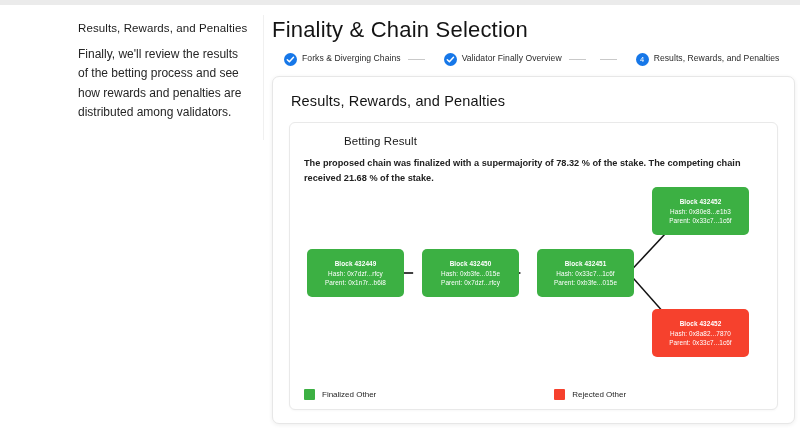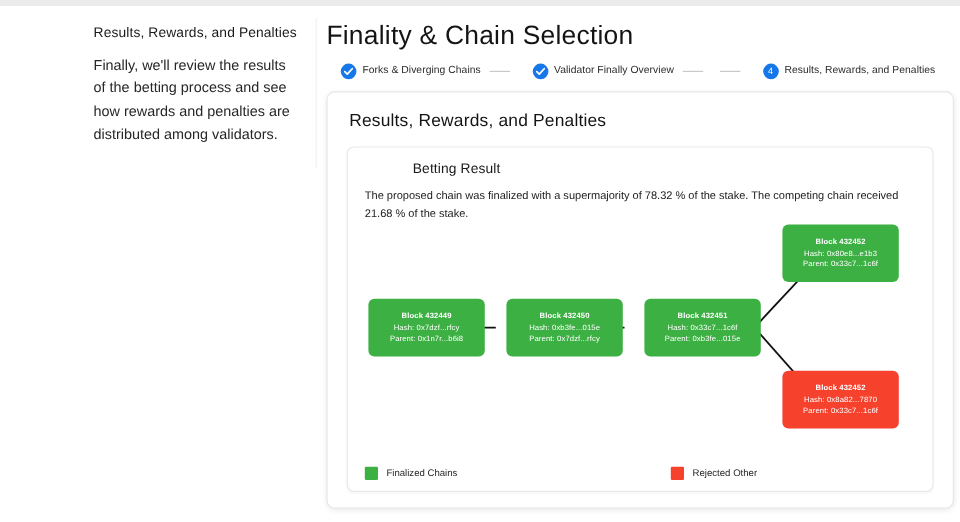--- a/index.html
+++ b/index.html
@@ -159,20 +159,21 @@
     margin: 0 0 9px 0;
     letter-spacing: .1px;
     padding-left: 40px;
   }
   .result-text {
     font-size: 9.2px;
     color: #222222;
     line-height: 1.65;
     margin: 0;
     max-width: 480px;
+    font-weight: bold;
   }
 
   
   .diagram {
     position: relative;
     width: 100%;
     height: 210px;
     margin-top: 6px;
   }
   .diagram svg {
@@ -326,21 +327,21 @@
             <span class="bl-title">Block 432452</span>
             <span>Hash: 0x8a82...7870</span>
             <span>Parent: 0x33c7...1c6f</span>
           </div>
 
         </div>
 
         <div class="legend">
           <div class="legend-item">
             <span class="legend-swatch" style="background:#3cb043;"></span>
-            <span class="legend-label">Finalized Chains</span>
+            <span class="legend-label">Finalized Other</span>
           </div>
           <div class="legend-spacer"></div>
           <div class="legend-item">
             <span class="legend-swatch" style="background:#f6412d;"></span>
             <span class="legend-label">Rejected Other</span>
           </div>
         </div>
 
       </div>
     </section>

